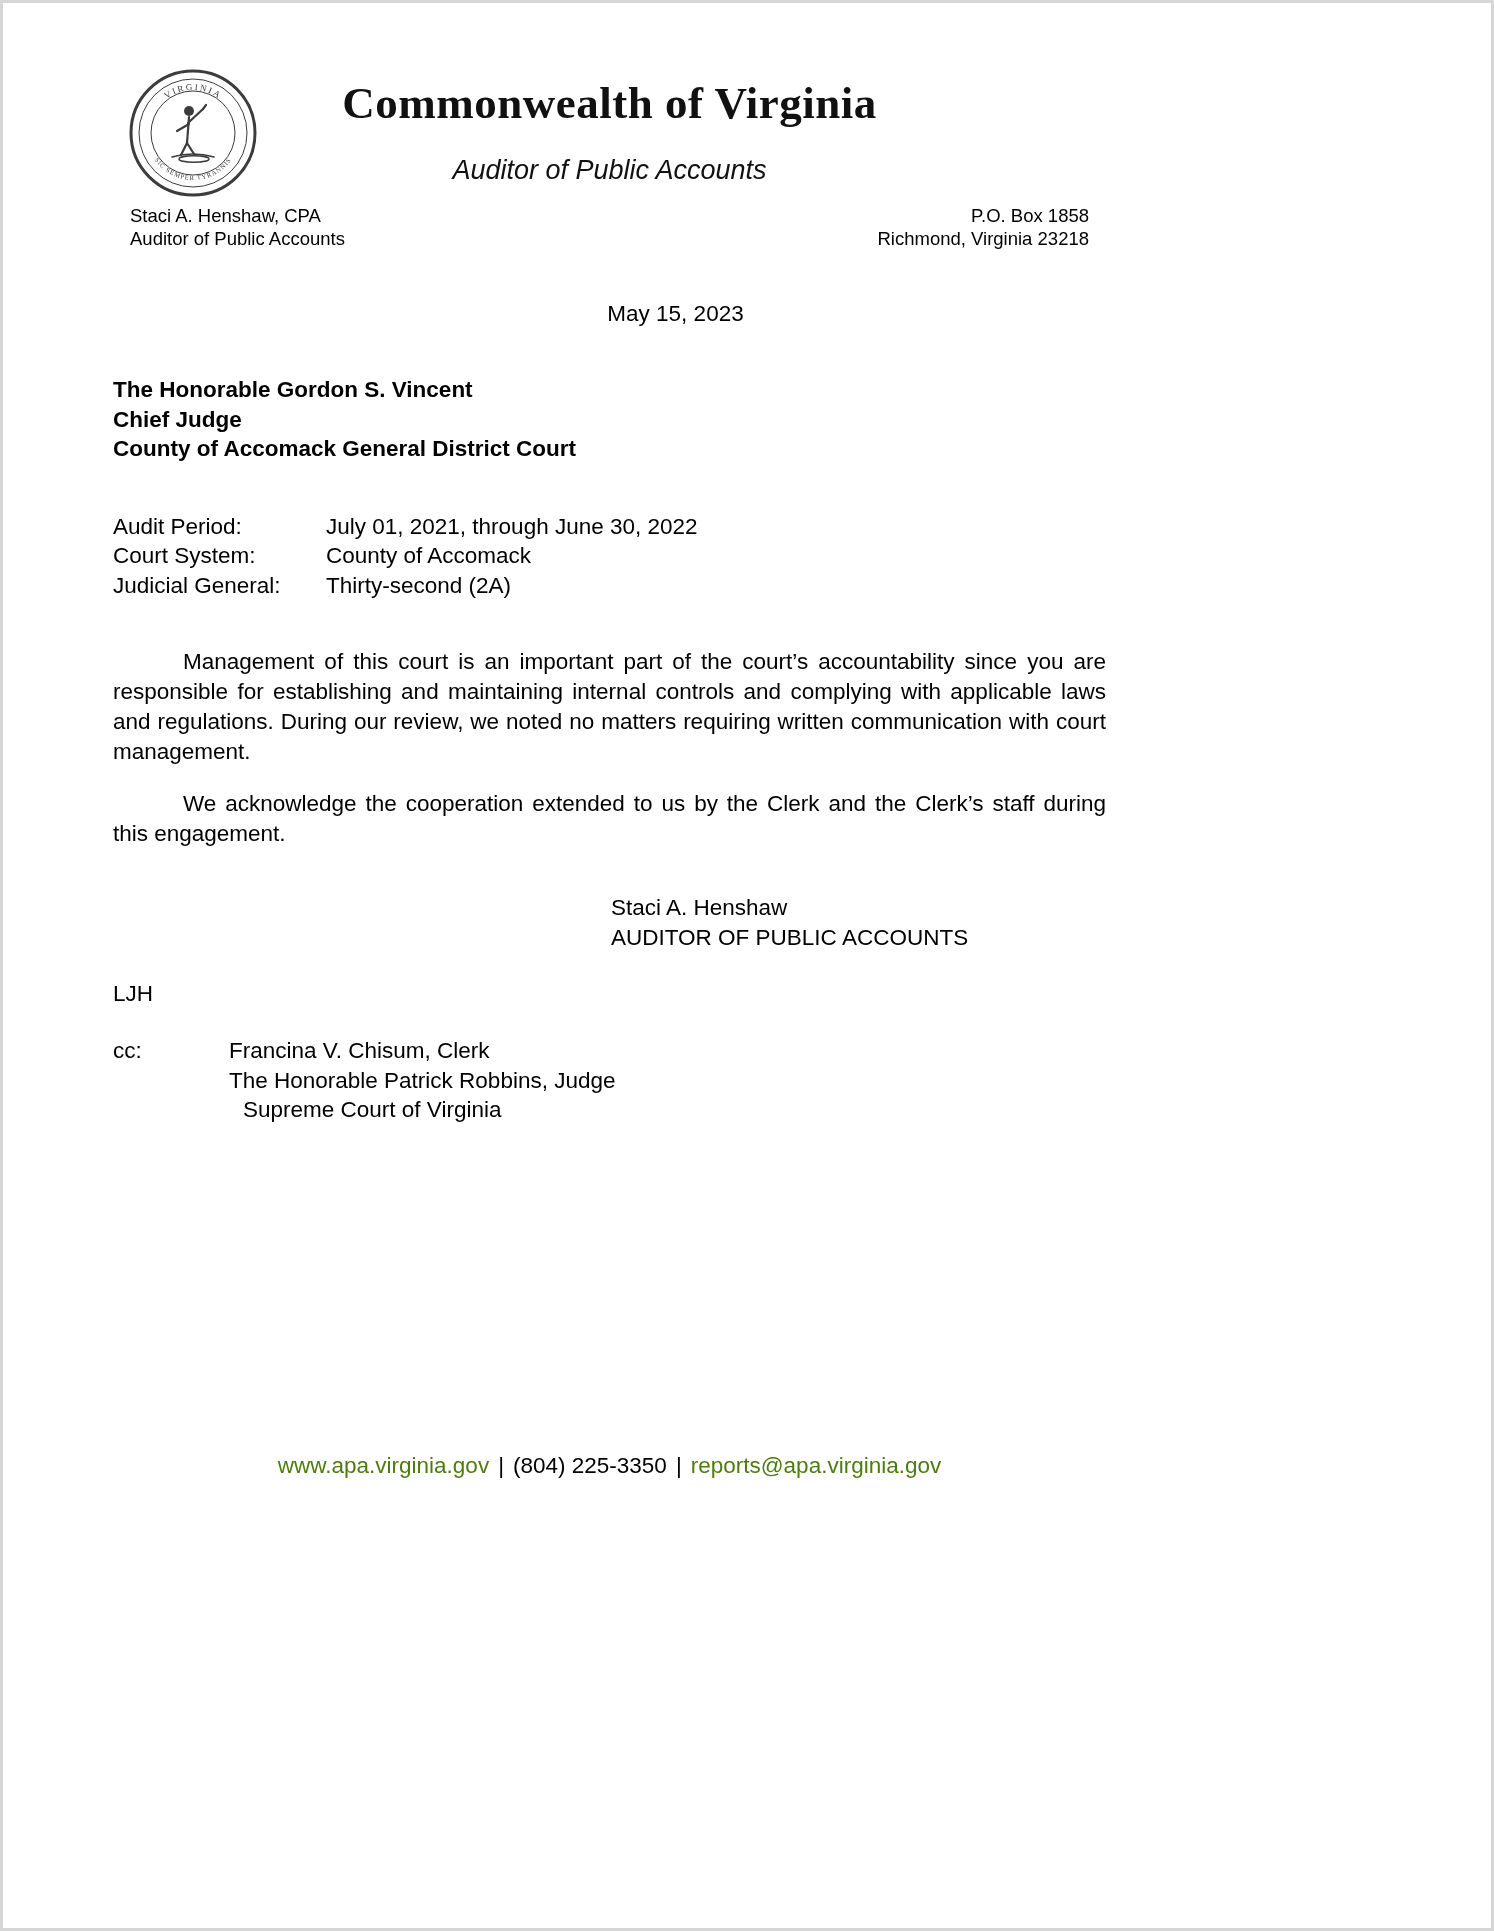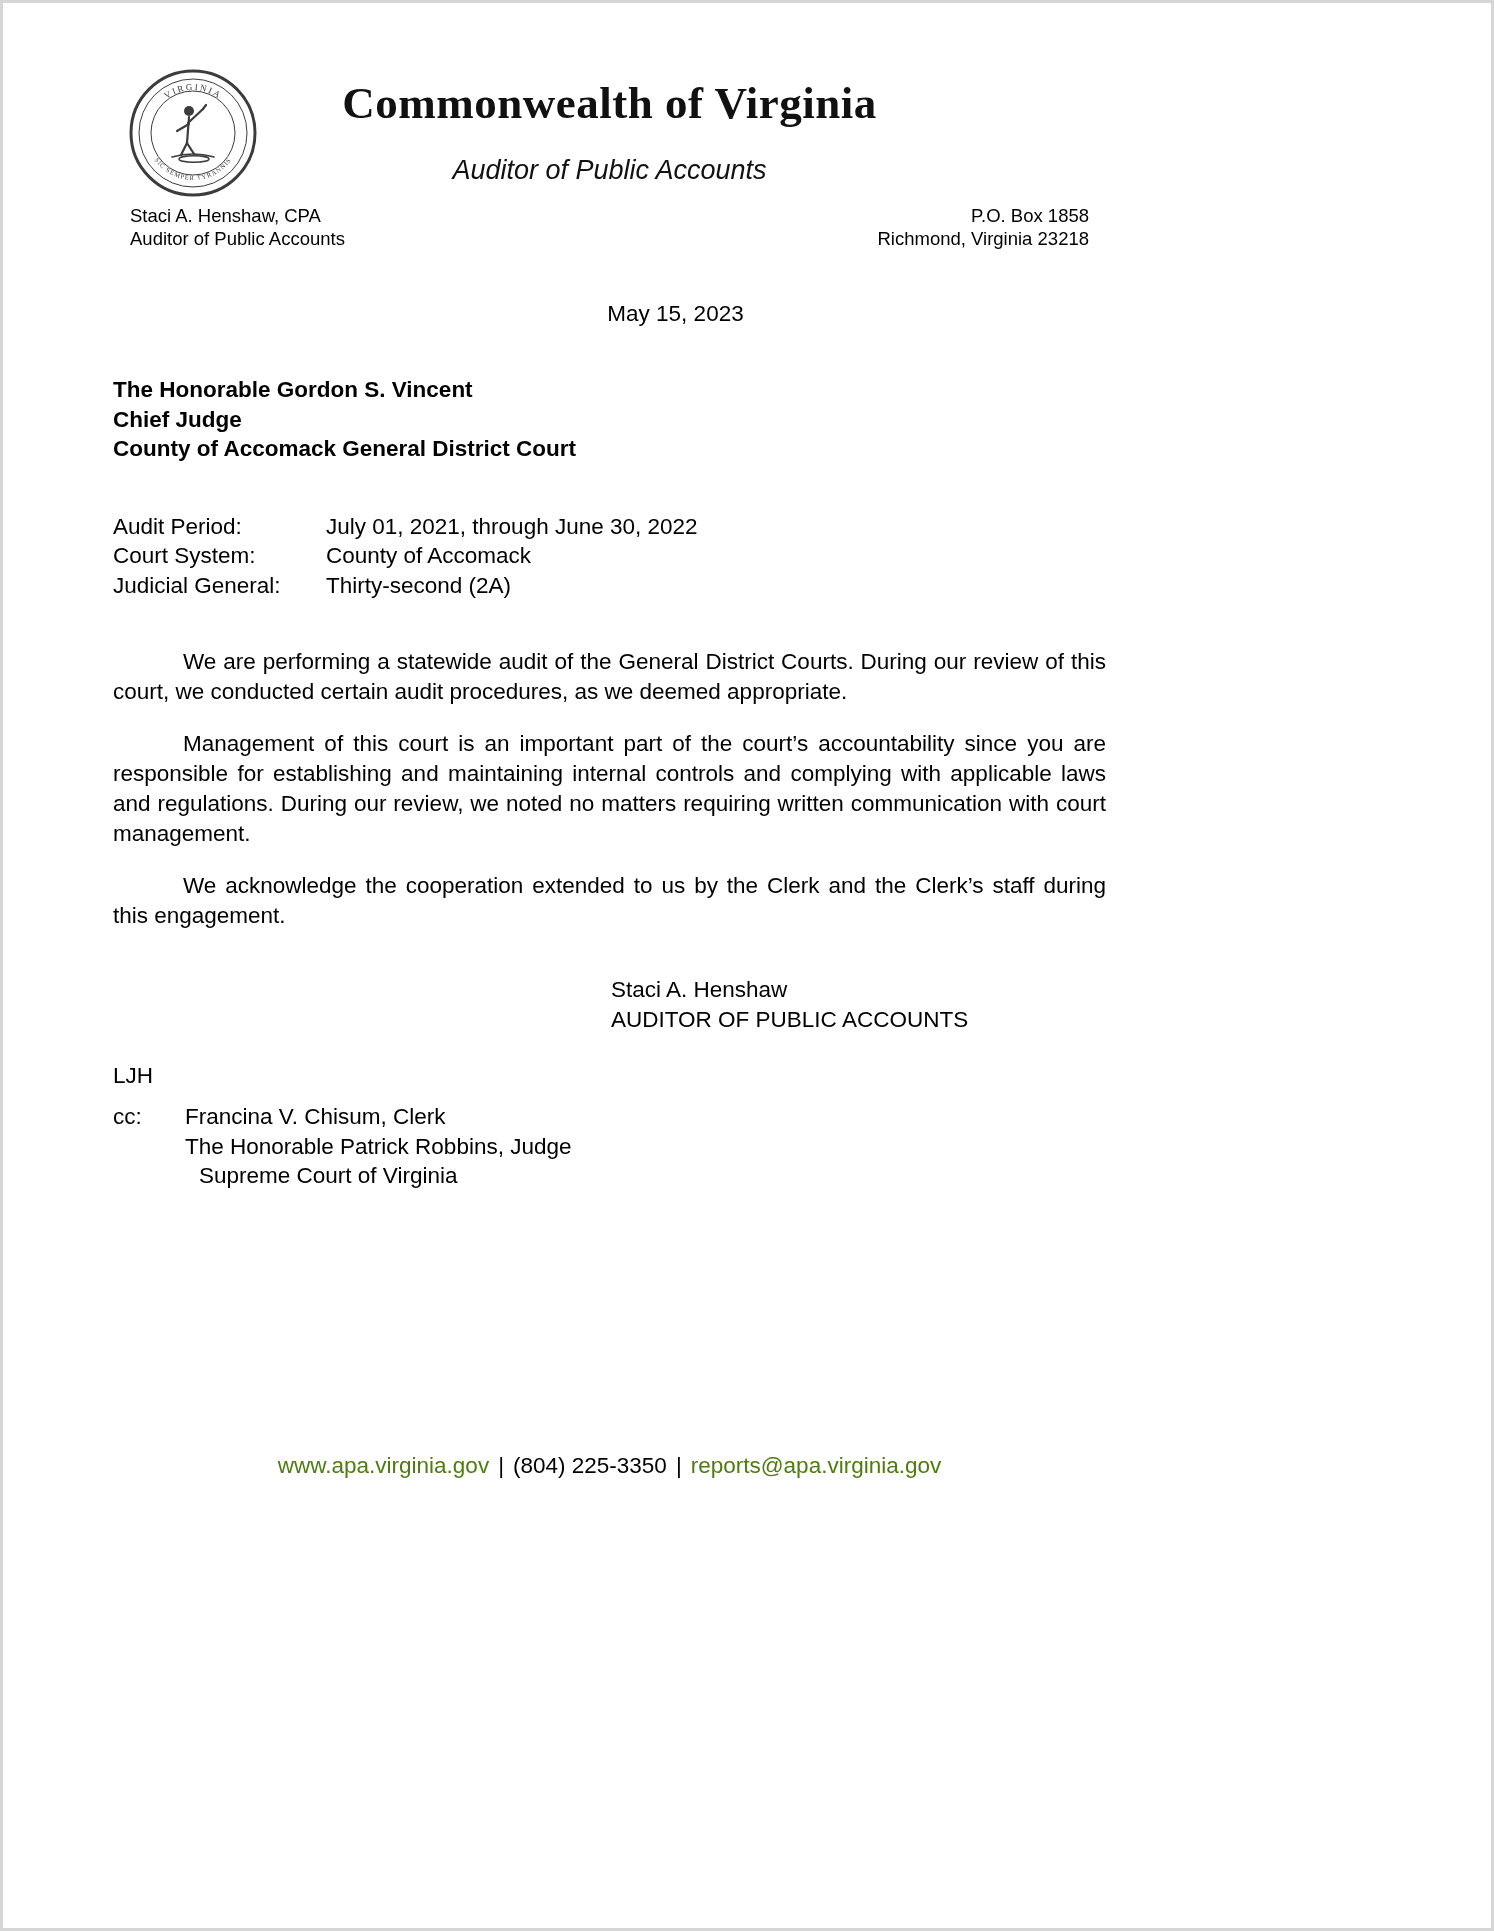--- a/index.html
+++ b/index.html
@@ -93,21 +93,21 @@
     text-align: justify;
     margin-bottom: 22px;
   }
   .signature {
     margin-top: 44px;
     margin-left: 498px;
     font-size: 22.5px;
     line-height: 30px;
   }
   .initials { margin-top: 26px; font-size: 22.5px; line-height: 29px; }
-  .cc-block { margin-top: 12px; font-size: 22.5px; line-height: 29.5px; display: flex; }
+  .cc-block { margin-top: 28px; font-size: 22.5px; line-height: 29.5px; display: flex; gap: 44px; }
   .cc-label { width: 72px; flex: 0 0 72px; }
   .cc-entry-last { padding-left: 14px; }
 
   
   .footer {
     position: absolute;
     left: 110px;
     top: 1448px;
     width: 993px;
     text-align: center;
@@ -180,21 +180,20 @@
         <div class="audit-label">Court System:</div>
         <div class="audit-value">County of Accomack</div>
       </div>
       <div class="audit-row">
         <div class="audit-label">Judicial General:</div>
         <div class="audit-value">Thirty-second (2A)</div>
       </div>
     </div>
 
     <div class="letter-body">
-      <p>We are performing a statewide audit of the General District Courts.  During our review of this court, we conducted certain audit procedures, as we deemed appropriate.</p>
       <p>Management of this court is an important part of the court’s accountability since you are responsible for establishing and maintaining internal controls and complying with applicable laws and regulations.  During our review, we noted no matters requiring written communication with court management.</p>
       <p>We acknowledge the cooperation extended to us by the Clerk and the Clerk’s staff during this engagement.</p>
     </div>
 
     <div class="signature">
       <div>Staci A. Henshaw</div>
       <div>AUDITOR OF PUBLIC ACCOUNTS</div>
     </div>
 
     <div class="initials">LJH</div>

